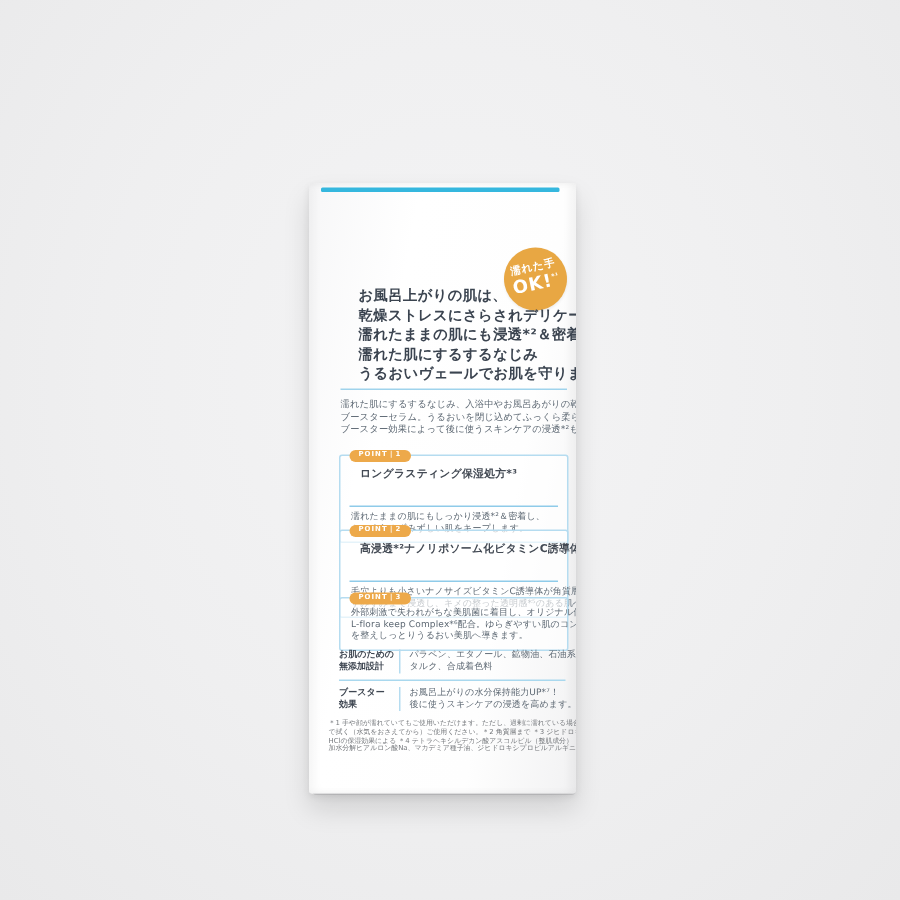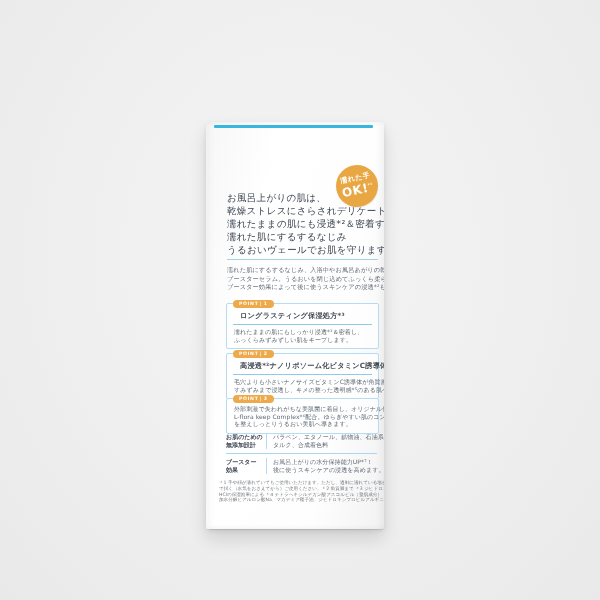--- a/index.html
+++ b/index.html
@@ -29,21 +29,21 @@
   }
   .wet-badge{
     position:absolute;left:130px;top:43px;width:42px;height:42px;border-radius:50%;
     background:#e8a743;color:#fff;text-align:center;transform:rotate(-12deg);
     box-shadow:0 1px 2px rgba(0,0,0,0.08);
   }
   .wet-badge .bl1{font-size:7px;font-weight:bold;margin-top:9px;letter-spacing:0.5px;line-height:8px;}
   .wet-badge .bl2{font-size:12px;font-weight:bold;line-height:12px;letter-spacing:0.5px;}
   .wet-badge .bsup{font-size:4.5px;vertical-align:super;font-weight:bold;}
   .headline{
-    position:absolute;left:21px;top:70px;color:#3b4450;font-weight:normal;
+    position:absolute;left:33px;top:70px;color:#3b4450;font-weight:bold;
     font-size:9.5px;line-height:12.9px;letter-spacing:0.3px;white-space:nowrap;
   }
   .headline-rule{
     position:absolute;left:21px;top:137px;width:151px;height:1px;background:#9fd3ec;
   }
   .intro{
     position:absolute;left:21px;top:144px;color:#5d6873;
     font-size:6.2px;line-height:8.7px;white-space:nowrap;letter-spacing:0.1px;
   }
   .point{
@@ -51,21 +51,21 @@
     border:1px solid #b5dcf0;border-radius:2px;background:rgba(255,255,255,0.65);
   }
   .p1{top:181px;} .p2{top:231px;} .p3{top:276px;}
   .point-badge{
     position:absolute;top:-4.5px;left:6px;background:#eda94a;color:#fff;
     font-size:4.6px;font-weight:bold;line-height:1;padding:2px 6px;
     border-radius:5px;letter-spacing:0.7px;
   }
   .point-heading{
     font-size:7.2px;font-weight:bold;color:#434a54;letter-spacing:0.2px;
-    padding:7px 7px 3px;margin:0 6px;border-bottom:1px solid #8fcbe9;white-space:nowrap;
+    padding:7px 7px 16px;margin:0 6px;border-bottom:1px solid #8fcbe9;white-space:nowrap;
   }
   .point-body{
     font-size:6px;line-height:7.7px;color:#5d6873;
     padding:3px 7px 5px;white-space:nowrap;letter-spacing:0.1px;
   }
   .p3 .point-body{padding-top:6px;}
   .info-row{position:absolute;left:20px;width:152px;display:flex;}
   .r1{top:311px;} .r2{top:336px;}
   .info-label{width:40px;flex:none;font-size:6px;font-weight:bold;color:#3f4752;line-height:8px;}
   .info-divider{width:1px;flex:none;background:#b5dcf0;margin-right:6px;}

